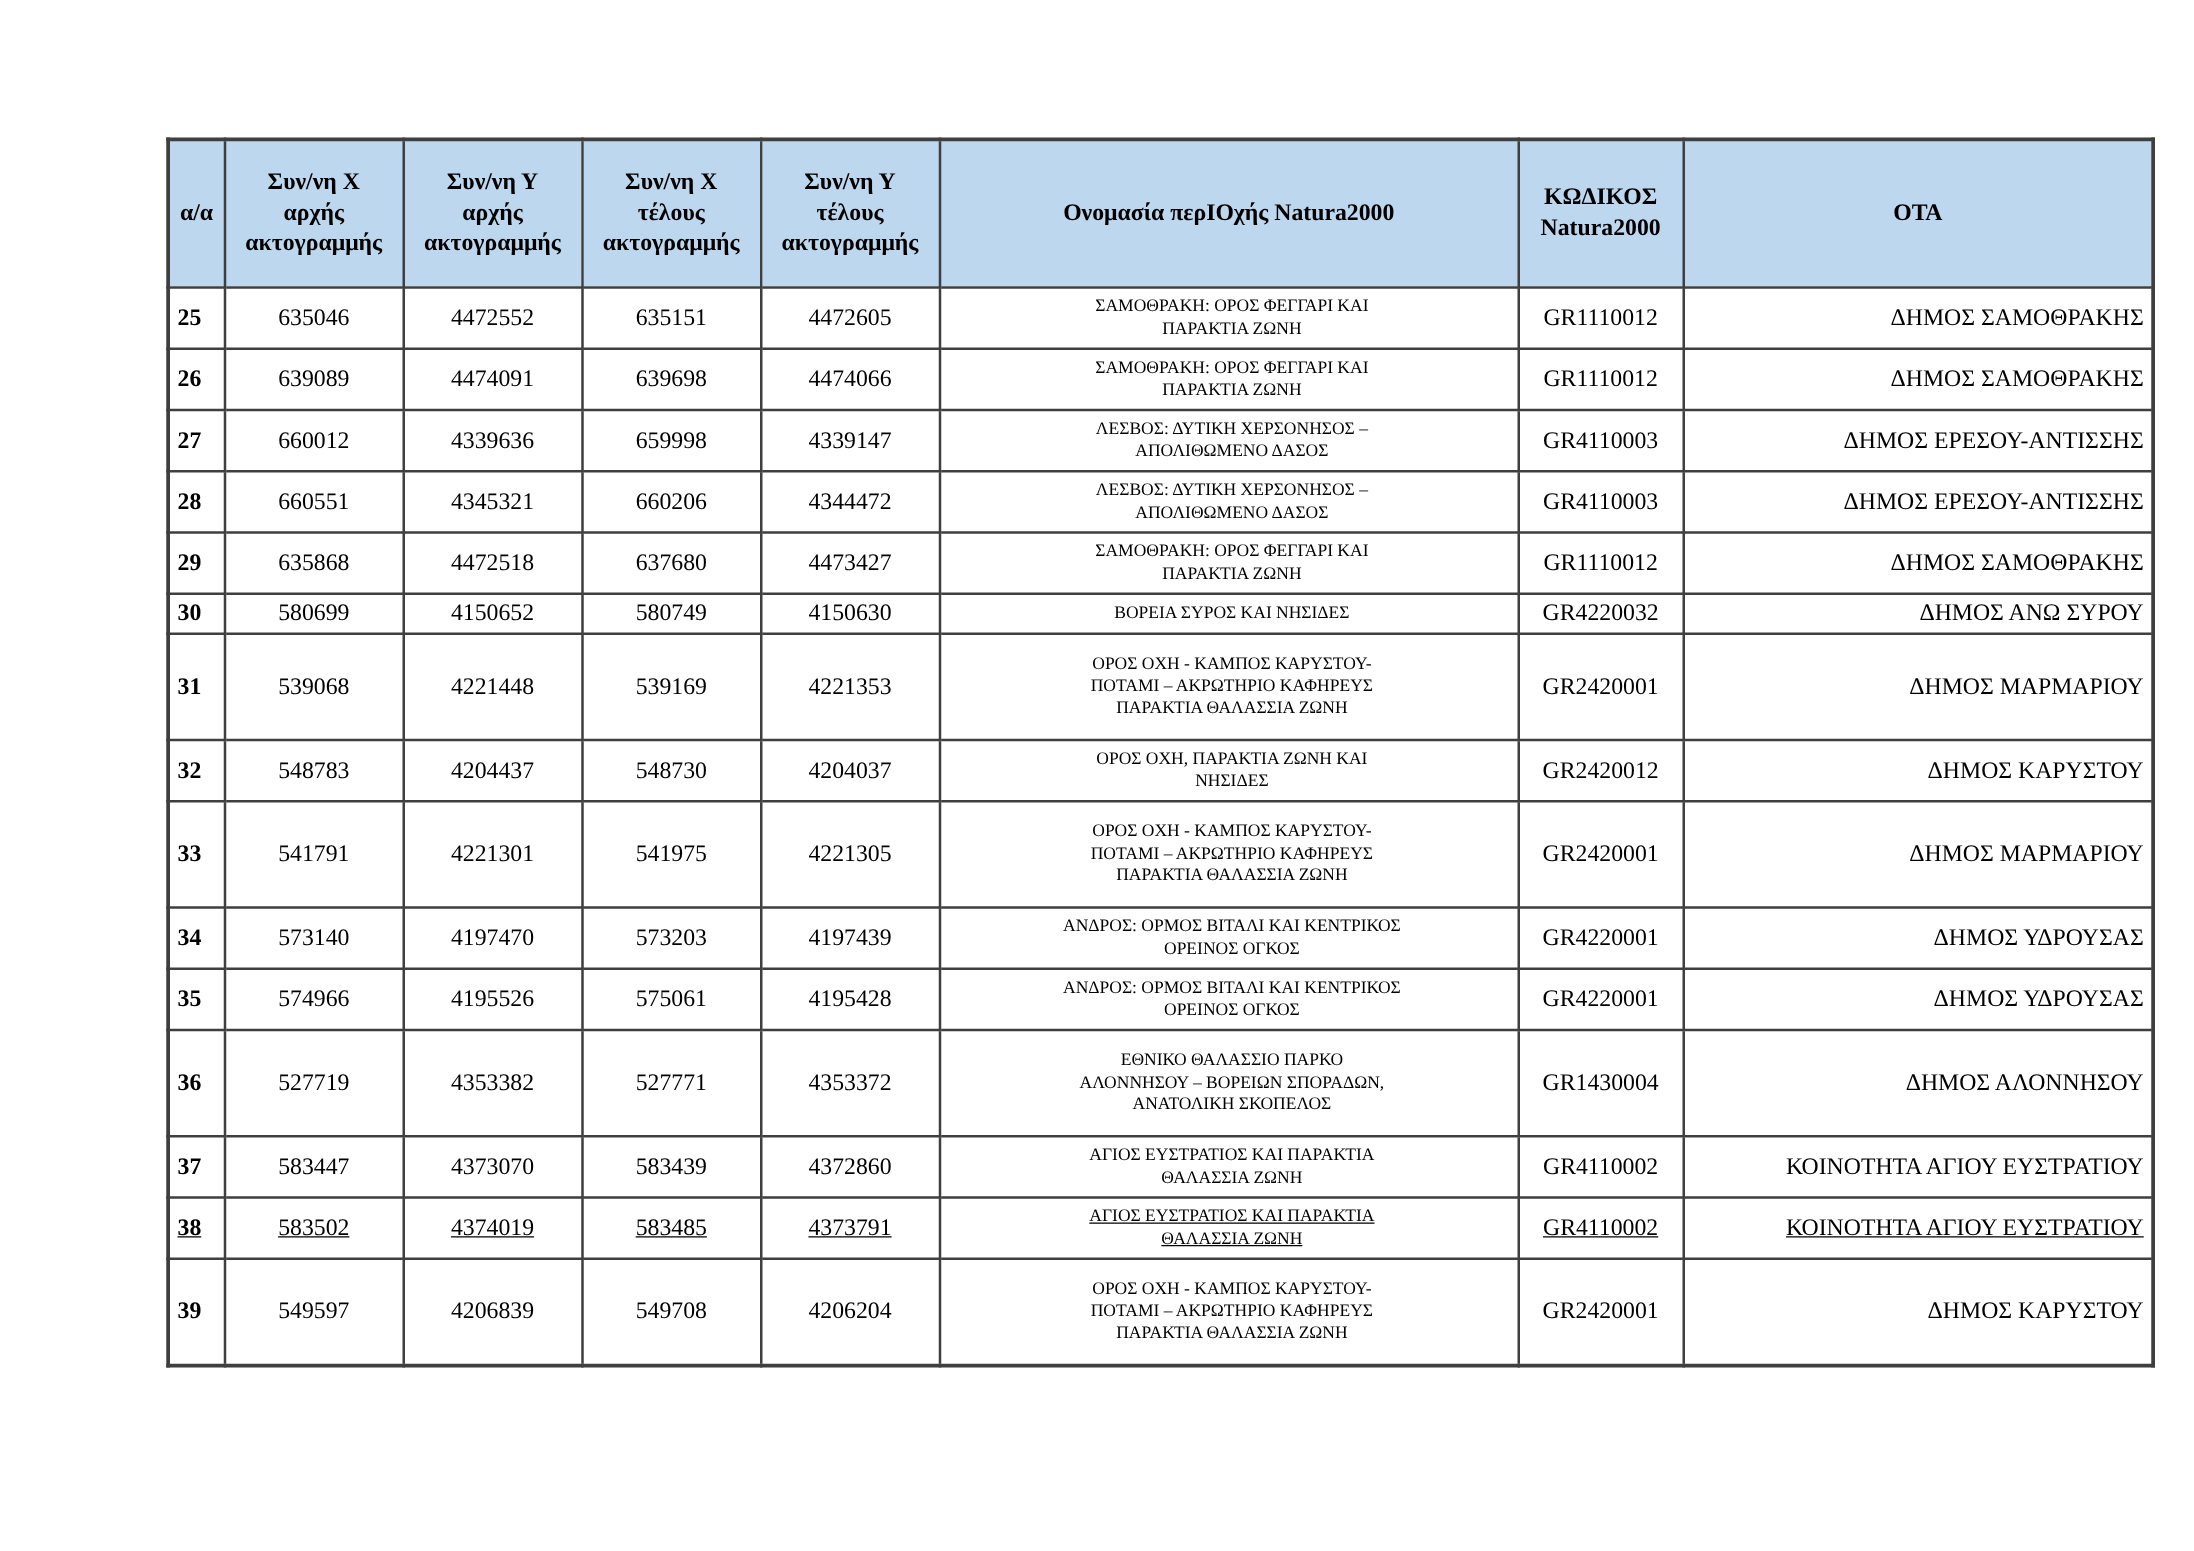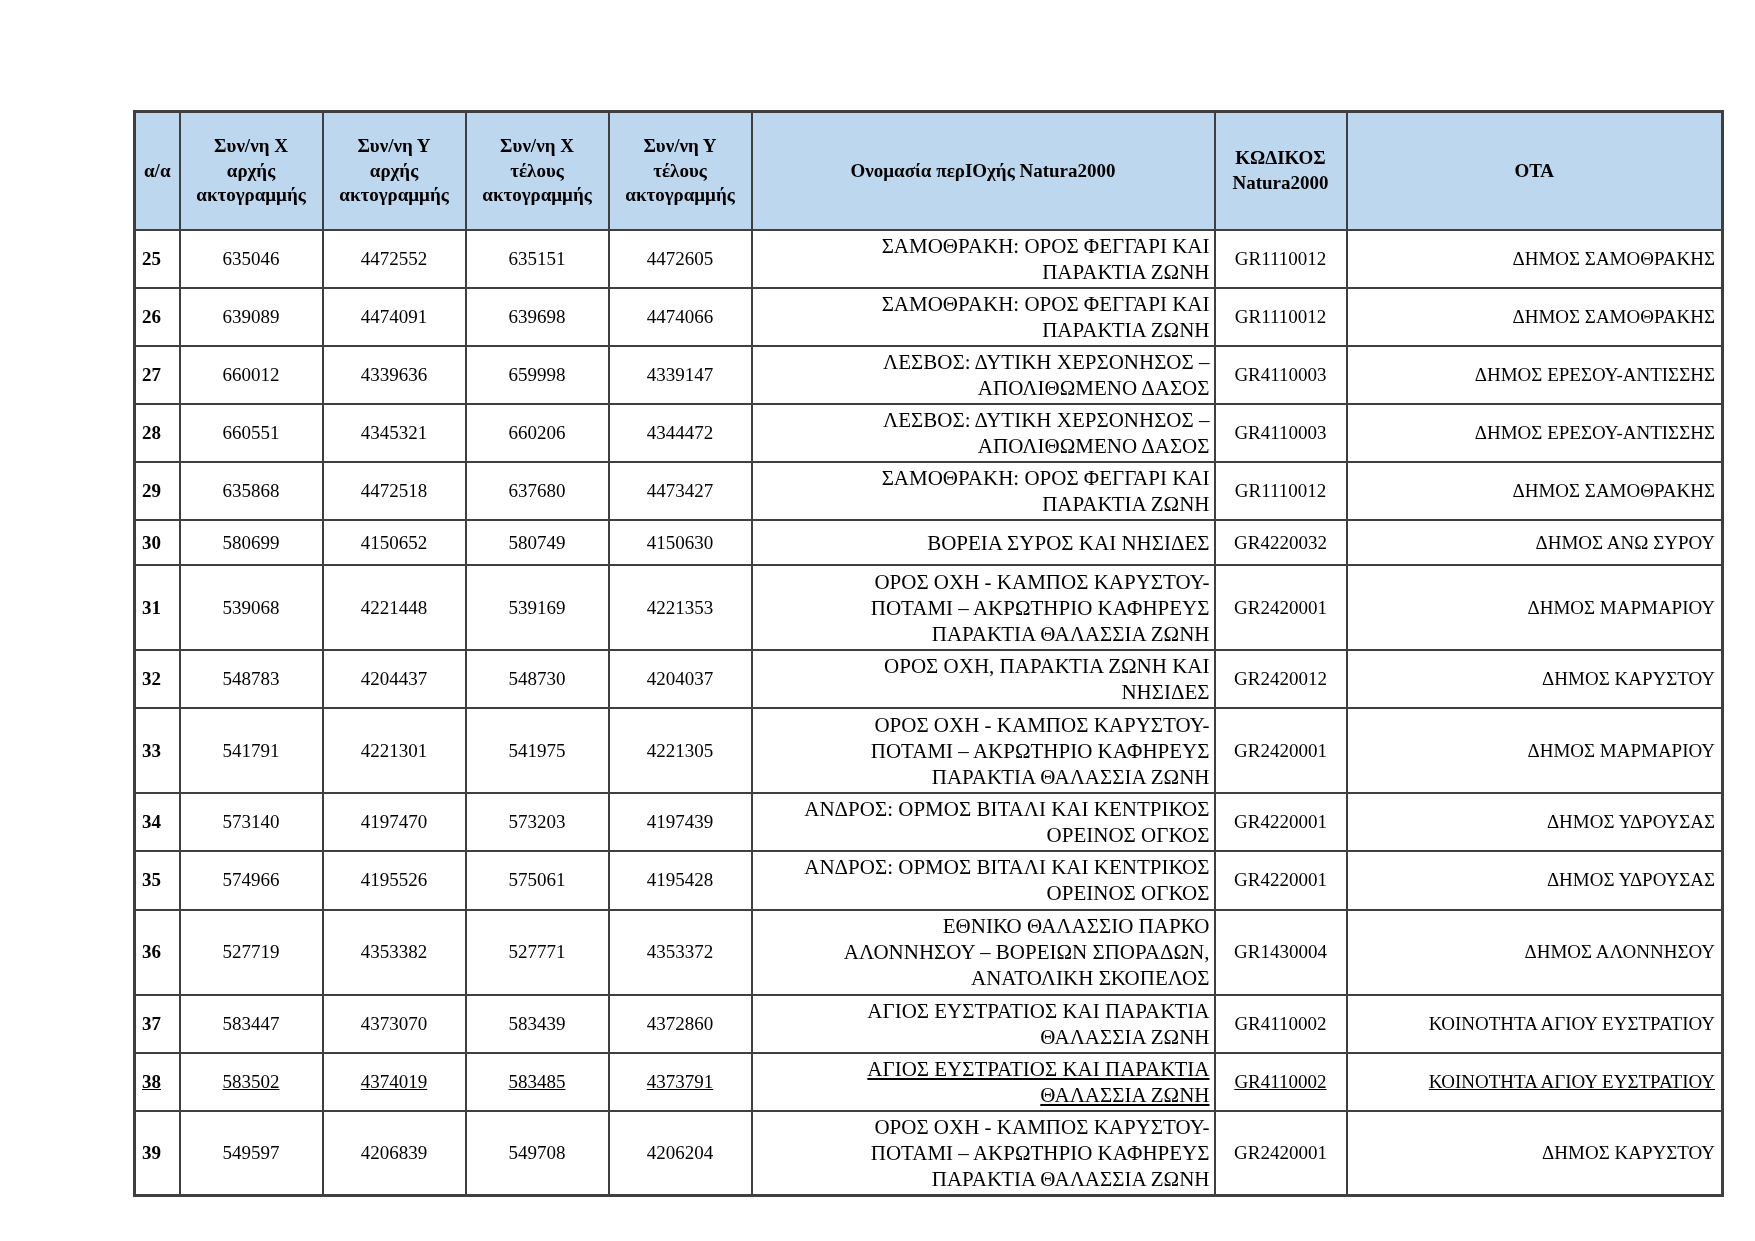--- a/index.html
+++ b/index.html
@@ -49,23 +49,23 @@
   }
   td.c-num {
     text-align: left;
     font-weight: bold;
   }
   td.c-coord {
     text-align: center;
     border-radius: 20px;
   }
   td.c-name {
-    text-align: right;
+    text-align: center;
     white-space: pre-line;
-    font-size: 21px;
+    font-size: 14px;
     line-height: 1.24;
     padding: 2px 4px 2px 9px;
   }
   td.c-code {
     text-align: center;
   }
   td.c-ota {
     text-align: right;
     padding-left: 11px;
   }
@@ -155,21 +155,21 @@
           <td class="c-num">29</td>
           <td class="c-coord">635868</td>
           <td class="c-coord">4472518</td>
           <td class="c-coord">637680</td>
           <td class="c-coord">4473427</td>
           <td class="c-name">ΣΑΜΟΘΡΑΚΗ: ΟΡΟΣ ΦΕΓΓΑΡΙ ΚΑΙ
 ΠΑΡΑΚΤΙΑ ΖΩΝΗ</td>
           <td class="c-code">GR1110012</td>
           <td class="c-ota">ΔΗΜΟΣ ΣΑΜΟΘΡΑΚΗΣ</td>
         </tr>
-        <tr style="height: 45px;">
+        <tr style="height: 32px;">
           <td class="c-num">30</td>
           <td class="c-coord">580699</td>
           <td class="c-coord">4150652</td>
           <td class="c-coord">580749</td>
           <td class="c-coord">4150630</td>
           <td class="c-name">ΒΟΡΕΙΑ ΣΥΡΟΣ ΚΑΙ ΝΗΣΙΔΕΣ</td>
           <td class="c-code">GR4220032</td>
           <td class="c-ota">ΔΗΜΟΣ ΑΝΩ ΣΥΡΟΥ</td>
         </tr>
         <tr style="height: 85px;">

